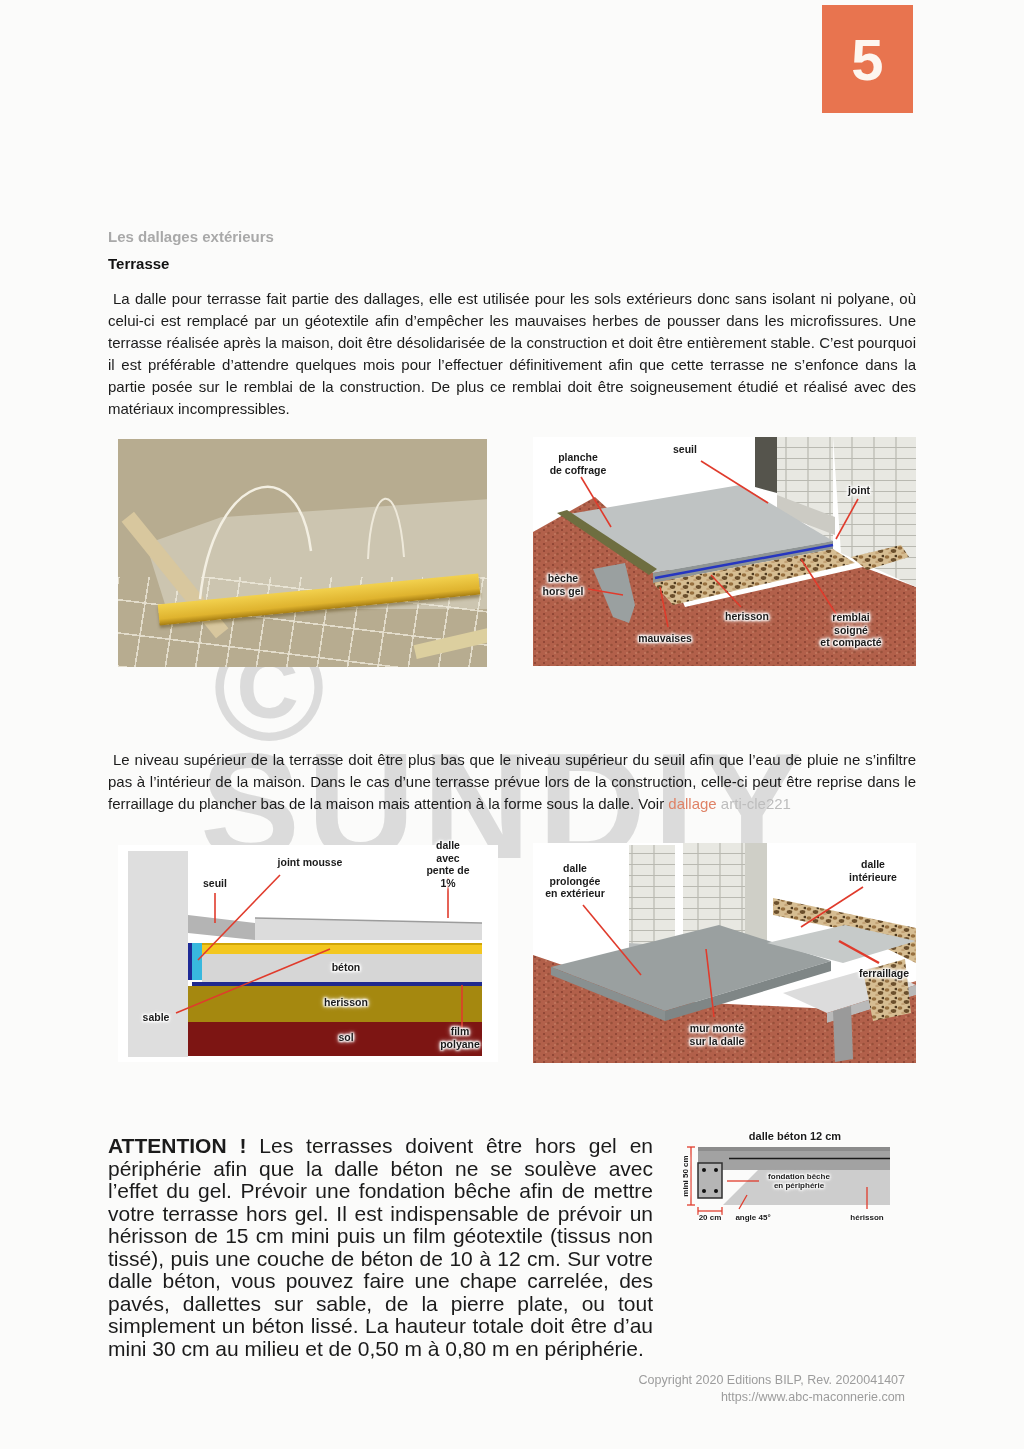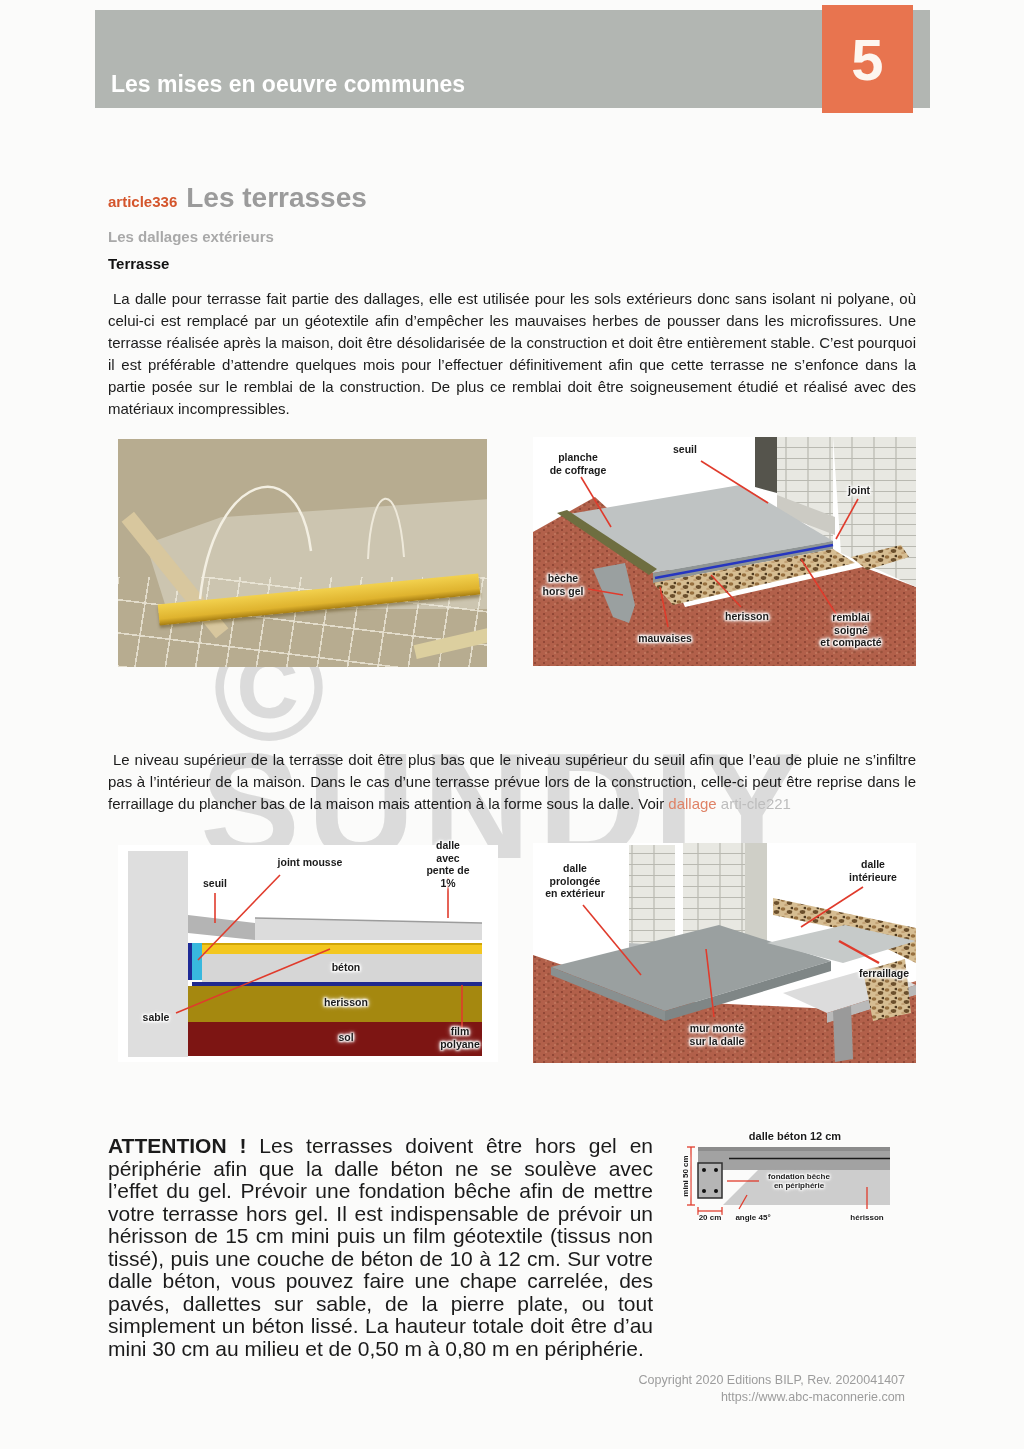--- a/index.html
+++ b/index.html
@@ -93,31 +93,24 @@
         color:#9c9c9c;z-index:2;}
 </style>
 </head>
 <body>
 
 <div class="page">
 
   <div class="wm wm-c">©</div>
   <div class="wm wm-s">SUNDIY</div>
 
-  <div class="hbar">
-    <span class="htitle">Les mises en oeuvre communes</span>
-  </div>
   <div class="chapbox">
     <span class="chapnum">5</span>
   </div>
 
-  <div class="artline">
-    <span class="arttag">article336</span>
-    <span class="arttitle">Les terrasses</span>
-  </div>
   <div class="subtitle">Les dallages extérieurs</div>
   <div class="sechead">Terrasse</div>
 
   <p class="para p1">La dalle pour terrasse fait partie des dallages, elle est utilisée pour les sols extérieurs donc sans isolant ni polyane, où celui-ci est remplacé par un géotextile afin d’empêcher les mauvaises herbes de pousser dans les microfissures. Une terrasse réalisée après la maison, doit être désolidarisée de la construction et doit être entièrement stable. C’est pourquoi il est préférable d’attendre quelques mois pour l’effectuer définitivement afin que cette terrasse ne s’enfonce dans la partie posée sur le remblai de la construction. De plus ce remblai doit être soigneusement étudié et réalisé avec des matériaux incompressibles.</p>
 
   <div class="fig photo">
     <div class="ph ph-conc"></div>
     <div class="ph ph-soil"></div>
     <div class="ph ph-green"></div>
     <div class="ph ph-grav"></div>

